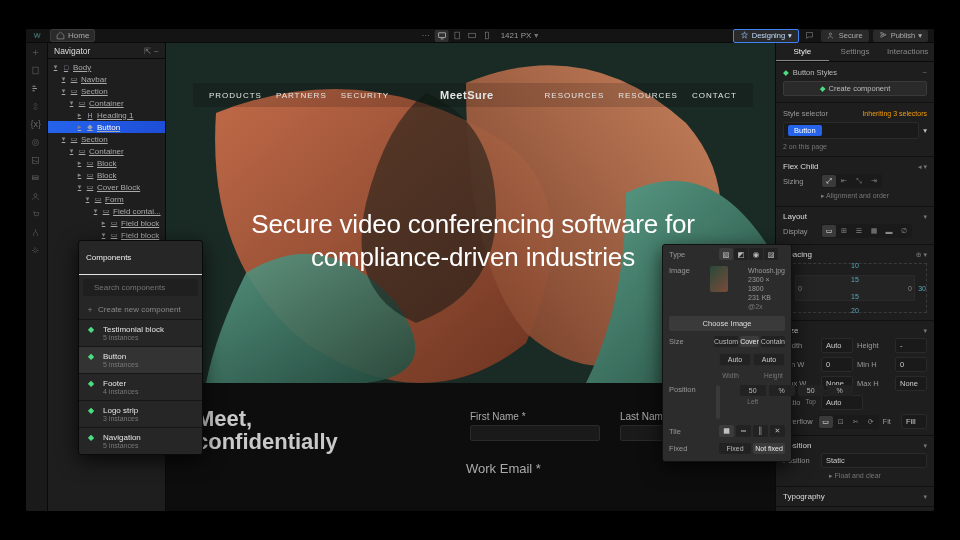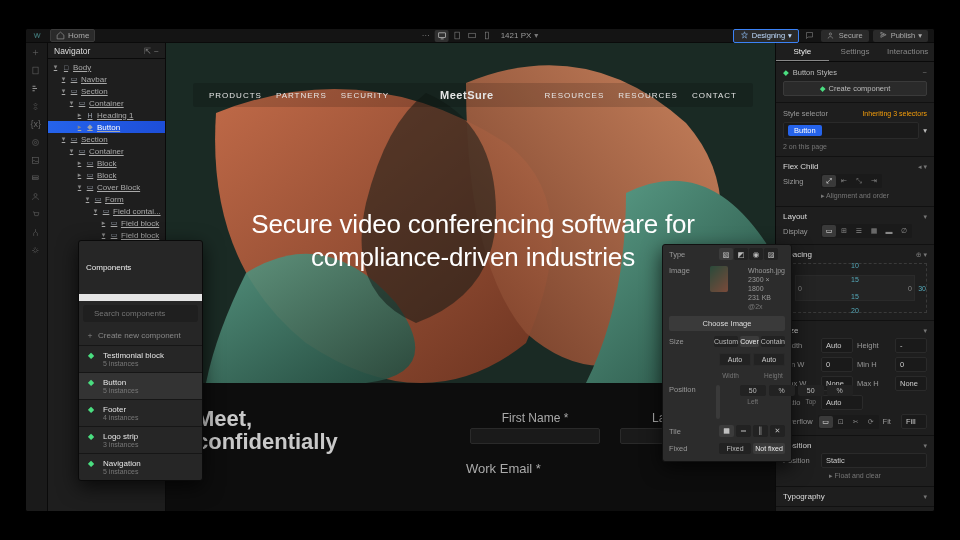--- a/index.html
+++ b/index.html
@@ -21,21 +21,21 @@
   .navpanel { width:118px; background:#1e1e1e; border-right:1px solid #0a0a0a; display:flex; flex-direction:column; position:relative; }
   .navhead { height:16px; display:flex; align-items:center; padding:0 6px; border-bottom:1px solid #0a0a0a; color:#ddd; font-size:8.5px; gap:4px; }
   .navhead .sp { margin-left:auto; display:flex; gap:3px; color:#777; }
   .tree { padding:2px 0; font-size:8px; color:#aaa;text-decoration:underline; }
   .tr { display:flex; align-items:center; height:12px; padding-right:4px; cursor:pointer; gap:3px; }
   .tr.sel { background:linear-gradient(90deg,#2563eb,#1d4ed8); color:#fff; }
   .tr .tw { width:7px; text-align:center; color:#888; font-size:7px; }
   .tr .ico { width:8px; text-align:center; color:#9ca3af; font-size:7px; }
   .ind0{padding-left:4px}.ind1{padding-left:12px}.ind2{padding-left:20px}.ind3{padding-left:28px}.ind4{padding-left:36px}.ind5{padding-left:44px}.ind6{padding-left:52px}
   .comp-pop { position:absolute; left:78px; top:240px; width:125px; background:#262626; border:1px solid #0a0a0a; border-radius:3px; box-shadow:0 6px 20px rgba(0,0,0,.7); font-size:8px; z-index:20; }
-  .comp-pop .chd { padding:22px 7px; color:#eee; border-bottom:7px solid #e5e5e5; }
+  .comp-pop .chd { padding:12px 7px; color:#eee; border-bottom:1px solid #e5e5e5; }
   .comp-pop .csrch { display:flex; align-items:center; gap:4px; padding:4px 7px; background:#1f1f1f; margin:4px; border-radius:3px; color:#888; }
   .comp-pop .csrch input { background:transparent; border:none; color:#ccc; font-size:8px; outline:none; flex:1; }
   .comp-pop .cnew { padding:4px 7px; color:#888; display:flex; gap:4px; align-items:center; cursor:pointer; }
   .comp-pop .citm { padding:5px 7px 5px 9px; display:flex; gap:6px; align-items:flex-start; cursor:pointer; border-top:1px solid #161616; }
   .comp-pop .citm.sel { background:#333; }
   .comp-pop .citm .cic { width:9px; color:#4ade80; }
   .comp-pop .citm .ct { color:#e5e5e5; }
   .comp-pop .citm .cs { color:#777; font-size:7px; }
   .canvas { flex:1; background:#0e0e0e; position:relative; overflow:hidden; }
   .page { position:absolute; left:0; top:0; width:614px; height:440px; }
@@ -48,21 +48,21 @@
   .heroTxt { position:absolute; top:165px; left:0; right:0; text-align:center; color:#fff; font-size:26px; font-weight:500; line-height:1.25; letter-spacing:-.2px; padding:0 40px; }
   .selwrap { position:absolute; top:246px; left:50%; transform:translateX(-50%); }
   .seltag { position:absolute; top:-11px; left:0; background:#16a34a; color:#fff; font-size:7px; padding:1px 4px; border-radius:2px 2px 0 0; display:flex; gap:3px; }
   .seltag .m{opacity:.6}
   .ctabtn { background:#3b8a6b; color:#fff; padding:7px 16px; font-size:9.5px; border:1px solid #22c55e; border-radius:2px; cursor:pointer; box-shadow:0 0 0 1px #16a34a; letter-spacing:.5px; }
   .below { position:absolute; top:340px; left:0; right:0; height:140px; background:#0d0d0d; padding:24px 30px; display:flex; gap:60px; }
   .bl { flex:1; }
   .bl h2 { color:#c9c9c9; font-size:22px; font-weight:600; line-height:1.05; }
   .br { width:280px; display:flex; gap:20px; padding-top:4px; }
   .fld { flex:1; }
-  .fld label { color:#aaa; font-size:12px; display:block; margin-bottom:3px;text-align:center; }
+  .fld label { color:#aaa; font-size:10px; display:block; margin-bottom:3px; }
   .fld .inp { height:16px; background:#1a1a1a; border:1px solid #2a2a2a; border-radius:2px; }
   .bgpop { position:absolute; right:168px; top:244px; width:130px; background:#2c2c2c; border:1px solid #111; border-radius:3px; box-shadow:0 6px 20px rgba(0,0,0,.7); font-size:7.5px; z-index:15; padding-bottom:4px; }
   .bgpop .row { display:flex; align-items:center; padding:3px 6px; gap:20px; color:#bbb; }
   .bgpop .row .lab { width:30px; color:#999; }
   .bgpop .tabs { display:flex; gap:1px; }
   .bgpop .tabs span { width:14px; height:12px; background:#222; display:flex; align-items:center; justify-content:center; cursor:pointer; border-radius:2px; }
   .bgpop .tabs span.act { background:#3b3b3b; }
   .bgpop .thumb { width:30px; height:26px; background:linear-gradient(135deg,#2a4a3a,#7a4a3a); border-radius:2px; }
   .bgpop .meta { font-size:7px; color:#999; line-height:1.3; }
   .bgpop .chbtn { background:#3a3a3a; text-align:center; padding:3px; margin:2px 6px; border-radius:2px; cursor:pointer; font-size:7.5px; color:#ddd; }

